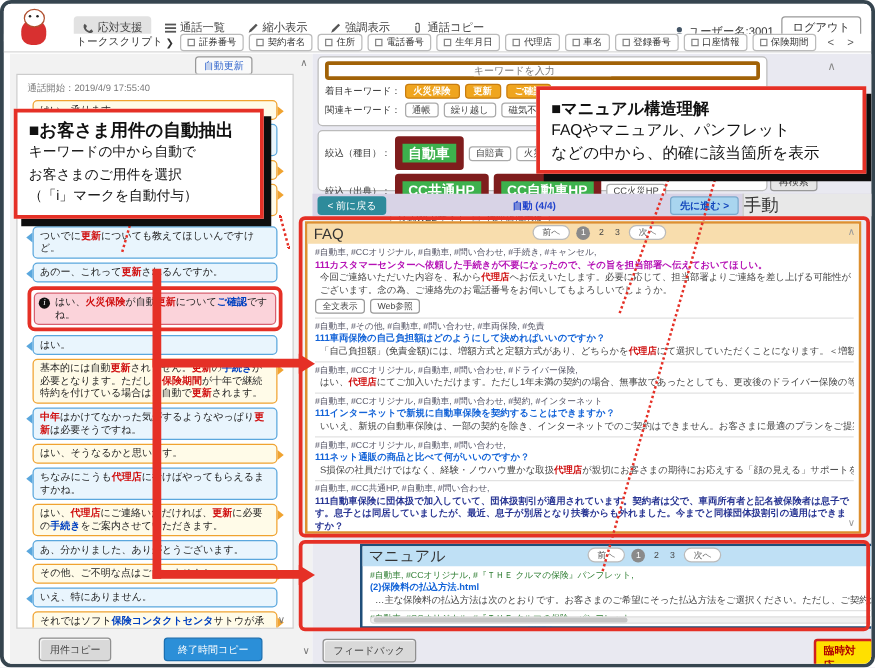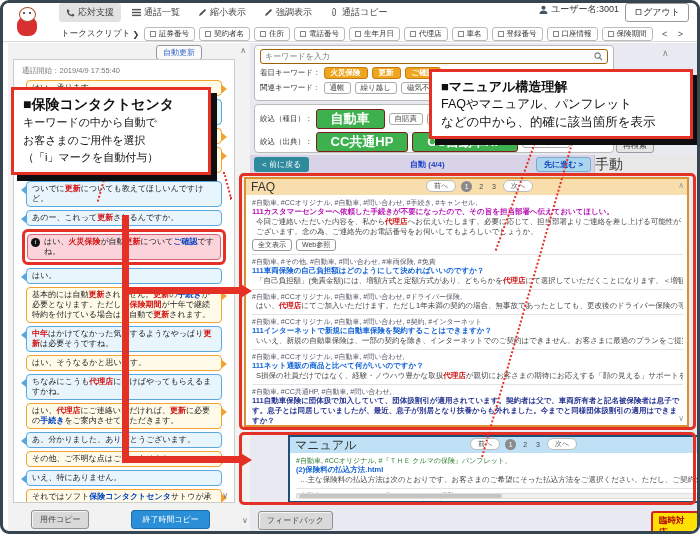--- a/index.html
+++ b/index.html
@@ -2,21 +2,21 @@
 <html><head>
 <meta charset="utf-8">
 <style>
   * { margin:0; padding:0; box-sizing:border-box; }
   body { font-family:"Liberation Sans","DejaVu Sans",sans-serif; background:#fff; }
   .screen { position:relative; width:700px; height:534px; border:3px solid #36454f;
             border-radius:9px; background:#fff; overflow:hidden; }
 
   
   .topbar { position:absolute; left:0; top:0; width:694px; height:30px; background:#fff;
-            border-bottom:1px solid #e0e0e0; display:flex; align-items:flex-start; padding-left:56px; }
+            border-bottom:1px solid #e0e0e0; display:flex; align-items:flex-end; padding-left:56px; }
   .mascot { position:absolute; left:10px; top:3px; width:30px; height:32px; z-index:5; }
   .mascot .body { position:absolute; left:4px; top:10px; width:20px; height:20px; background:#d83030; border-radius:45% 45% 40% 40%; }
   .mascot .face { position:absolute; left:6px; top:1px; width:17px; height:15px; background:#fff; border:1px solid #b05030; border-radius:50%; }
   .mascot .eye { position:absolute; top:6px; width:2px; height:2px; background:#222; border-radius:50%; }
   .tool-btn { display:flex; align-items:center; gap:3px; font-size:9px; color:#444;
               padding:3px 7px; border-radius:3px; margin-right:4px; white-space:nowrap; cursor:default; }
   .tool-btn.active { background:#e2e2e2; }
   .tool-btn svg { display:block; }
   .topbar .spacer { flex:1; }
   .user-box { display:flex; align-items:center; gap:3px; font-size:9px; color:#333; margin-right:6px; }
@@ -61,30 +61,30 @@
   .chat-foot { position:absolute; left:5px; top:464px; width:222px; height:25px; display:flex; align-items:center; }
   .btn-gray { font-size:8px; color:#444; background:#d9d9d9; border:1px solid #909090; border-radius:3px;
               padding:3px 8px; box-shadow:inset 1px 1px 0 #f5f5f5; }
   .btn-blue { font-size:8px; color:#fff; background:#2b8fd8; border:1px solid #1b6fb0; border-radius:3px;
               padding:3px 10px; }
 
   
   .right-panel { position:absolute; left:247px; top:40px; width:449px; height:489px; background:#e9e9f1; }
   .searchbox { position:absolute; left:4px; top:2px; width:360px; height:56px; background:#fff;
                border:1px solid #bbb; border-radius:4px; padding:3px 5px; }
-  .kw-input { display:flex; align-items:center; border:1px solid #a16207; border-radius:3px; height:15px; padding:0 4px; }
+  .kw-input { display:flex; align-items:center; border:3px solid #a16207; border-radius:3px; height:15px; padding:0 12px;flex-direction:column; }
   .kw-input input { flex:1; border:none; outline:none; font-size:8px; color:#555; font-family:inherit; }
   .kw-row { display:flex; align-items:center; margin-top:3px; }
   .kw-row .rl { font-size:7.5px; color:#333; margin-right:3px; white-space:nowrap; }
   .chip-or { font-size:7.5px; color:#fff; font-weight:bold; background:#efa51f; border:1px solid #c87d10;
              border-radius:3px; padding:0px 6px; margin-right:4px; white-space:nowrap; }
   .chip-wh { font-size:7.5px; color:#444; background:#fff; border:1px solid #aaa;
              border-radius:3px; padding:0px 5px; margin-right:4px; white-space:nowrap; }
-  .chip-gr { font-size:13px; color:#fff; font-weight:bold; background:#3db14d; border:1px solid #7f1d1d;
-             border-radius:3px; padding:0px 14px; margin-right:4px; white-space:nowrap; }
+  .chip-gr { font-size:11px; color:#fff; font-weight:bold; background:#3db14d; border:6px solid #7f1d1d;
+             border-radius:3px; padding:0px 5px; margin-right:4px; white-space:nowrap; }
   .filterbox { position:absolute; left:4px; top:61px; width:360px; height:49px; background:#fff;
                border:1px solid #bbb; border-radius:4px; padding:3px 5px; }
   .indent { margin-left:52px; }
   .research-btn { position:absolute; left:366px; top:95px; font-size:8px; color:#444; background:#e6e6e6;
                   border:1px solid #999; border-radius:3px; padding:1px 6px; }
   .rp-scroll-up { position:absolute; left:412px; top:5px; font-size:9px; color:#888; }
 
   .tabbar { position:absolute; left:0px; top:112px; width:449px; height:18px; background:#d8d3e6;
             display:flex; align-items:center; }
   .back-btn { font-size:8px; color:#fff; background:#2e8b9b; border-radius:3px; padding:2px 8px; margin-left:4px; }
@@ -438,21 +438,21 @@
   <div class="arrow-r ar1"></div>
   <div class="conn conn-h2"></div>
   <div class="arrow-r ar2"></div>
 
   <div class="dot-line dl1"></div>
   <div class="dot-line dl2"></div>
   <div class="dot-line dlA"></div>
   <div class="dot-line dlB"></div>
 
   <div class="callout co-left">
-    <div class="ttl">■保険コンタクトセンタ</div>
+    <div class="ttl">■お客さま用件の自動抽出</div>
     <div class="ln">キーワードの中から自動で</div>
     <div class="ln">お客さまのご用件を選択</div>
     <div class="ln">（「i」マークを自動付与）</div>
   </div>
   <div class="callout co-right">
     <div class="ttl" style="font-size:13px;">■マニュアル構造理解</div>
     <div class="ln" style="font-size:12.5px;">FAQやマニュアル、パンフレット</div>
     <div class="ln" style="font-size:12.5px;">などの中から、的確に該当箇所を表示</div>
   </div>
 

